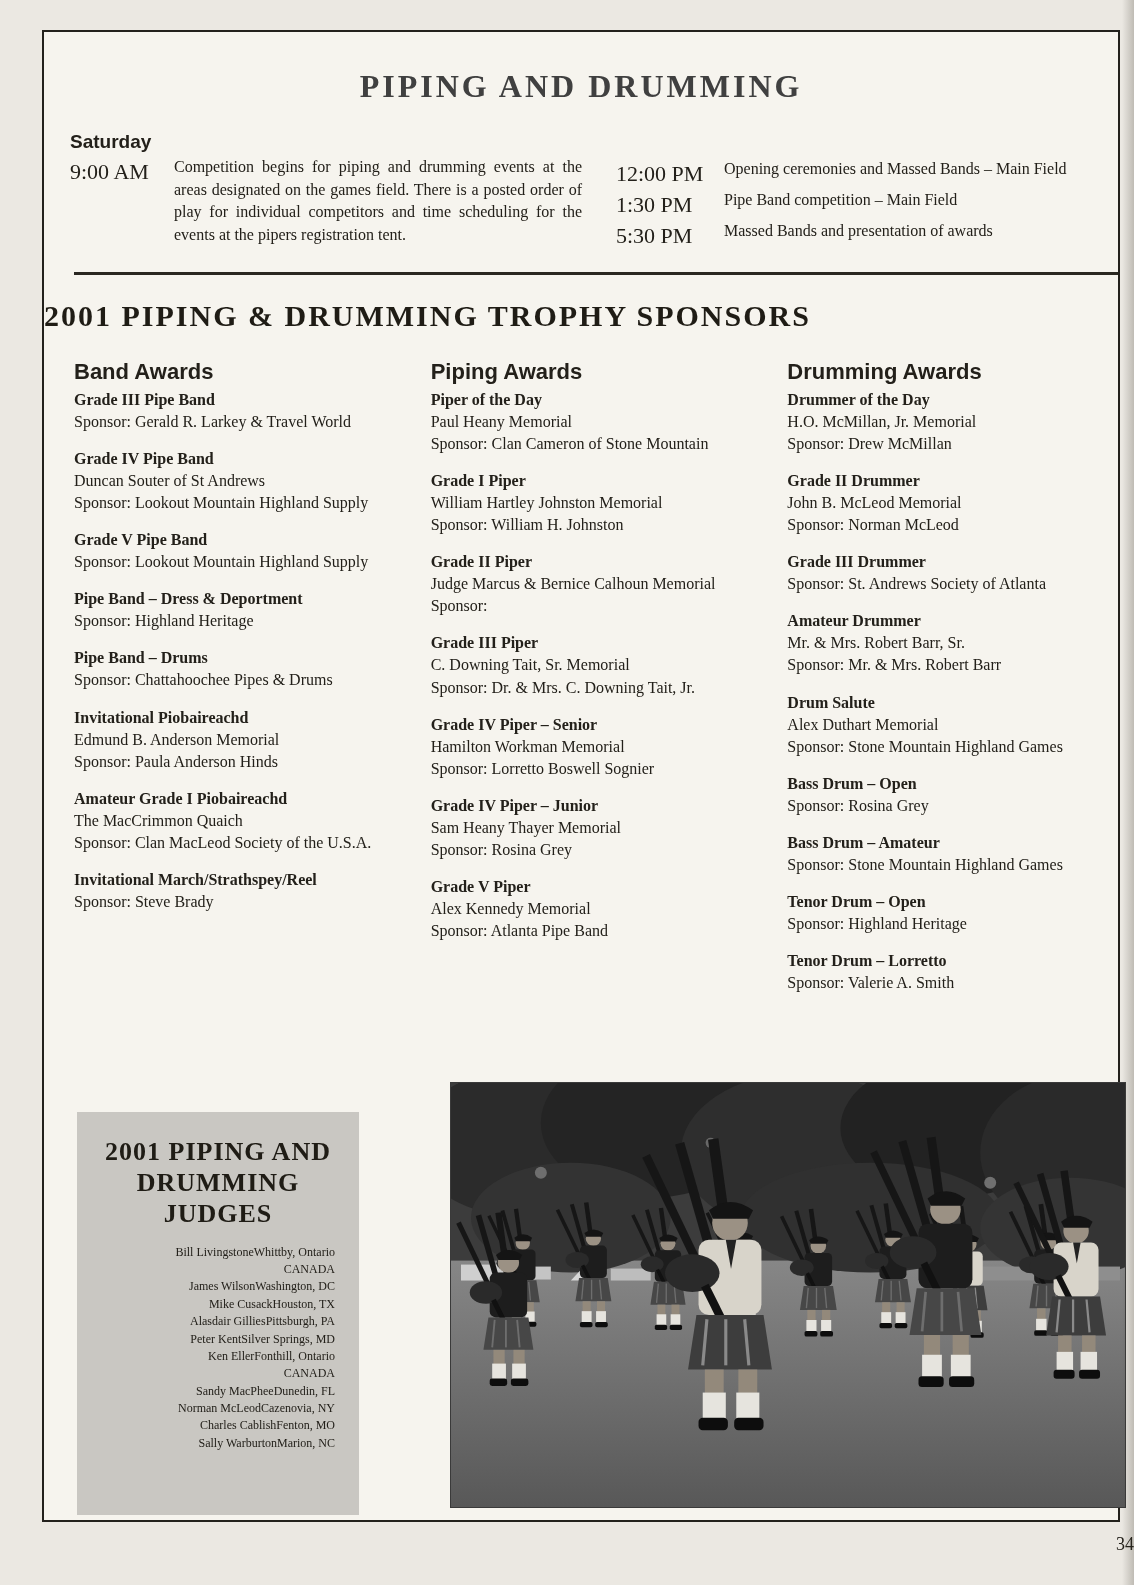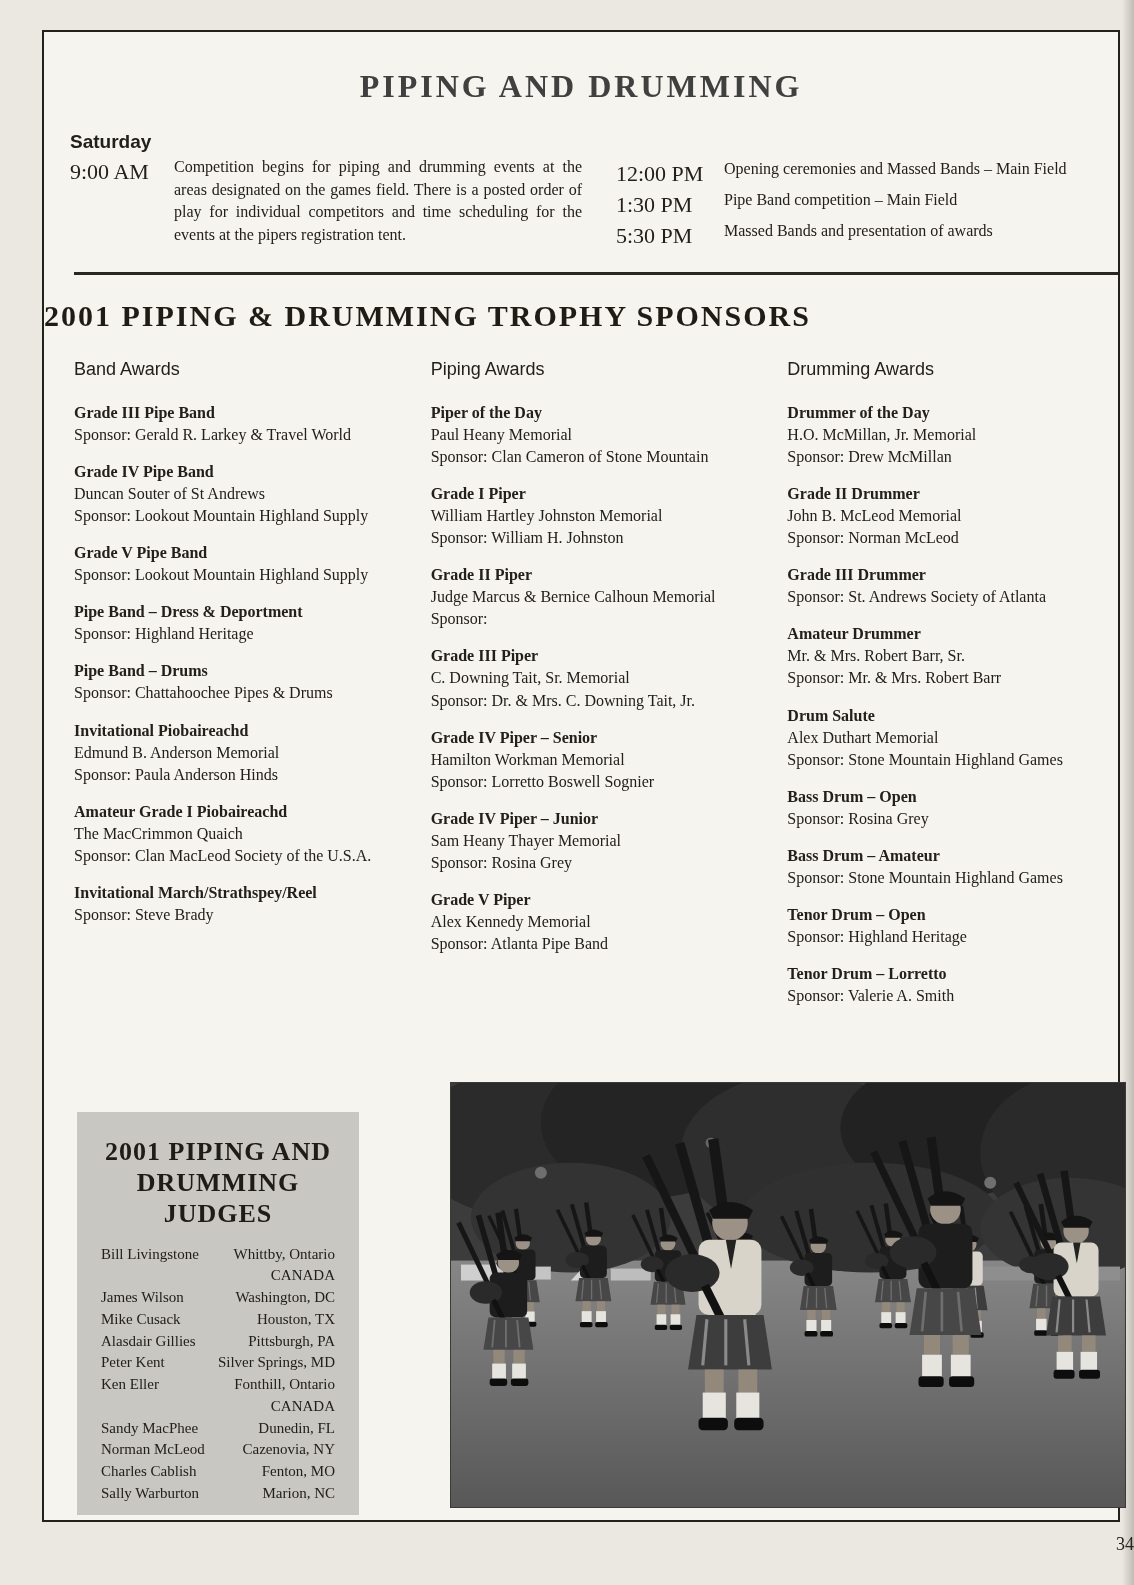--- a/index.html
+++ b/index.html
@@ -12,26 +12,26 @@
   .sched-row{display:flex}
   .sched-time{width:88px;text-align:left;flex:none;margin-right:16px;font-size:22px;line-height:1.42}
   .sched-desc{font-size:16px;line-height:1.42}
   .sched-left{width:512px}
   .sched-left .sched-desc{text-align:justify}
   .sched-right{flex:1;margin-left:34px;margin-top:27px}
   .sched-right .sched-time{width:92px}
   .divider{border:0;border-top:3px solid #2a2721;margin:20px 0 0 30px}
   .sponsors-heading{text-align:left;font-size:30px;font-weight:700;letter-spacing:2px;margin-top:24px;color:#1f1c15}
   .sponsor-cols{display:grid;grid-template-columns:1fr 1fr 1fr;column-gap:32px;margin:26px 6px 0 30px}
-  .col-title{font-family:"Liberation Sans",sans-serif;font-size:18px;font-weight:400;margin-bottom:22px}
+  .col-title{font-family:"Liberation Sans",sans-serif;font-size:22px;font-weight:700;margin-bottom:4px}
   .entry{margin-bottom:15px;font-size:16px;line-height:1.38}
   .entry-lines .line:first-of-type{font-weight:700}
   .judges-box{position:absolute;left:33px;top:1080px;width:282px;height:403px;background:#c9c7c2;padding:24px 22px}
   .judges-heading{font-size:26px;font-weight:700;text-align:center;white-space:pre-line;line-height:1.2;letter-spacing:1px;margin-bottom:14px;color:#1f1c15}
-  .judge-row{display:flex;justify-content:space-between;font-size:15px;line-height:1.45;padding:0 2px}
+  .judge-row{display:flex;justify-content:flex-end;font-size:12px;line-height:1.45;padding:0 2px}
   .judge-loc{text-align:right;white-space:pre-line}
   .photo{position:absolute;left:406px;top:1050px;width:676px;height:426px;background:#6f6f6f;border:1px solid #3a3a3a}
   .photo svg{display:block;width:100%;height:100%}
   .page-number{position:absolute;left:0;right:0;top:1534px;text-align:right;font-size:18px}
   .edge-shadow{position:absolute;right:0;top:0;width:12px;height:100%;background:linear-gradient(to right,rgba(60,55,45,0),rgba(60,55,45,0.25));pointer-events:none}
 </style>
 </head>
 <body>
 
 <div class="frame">

